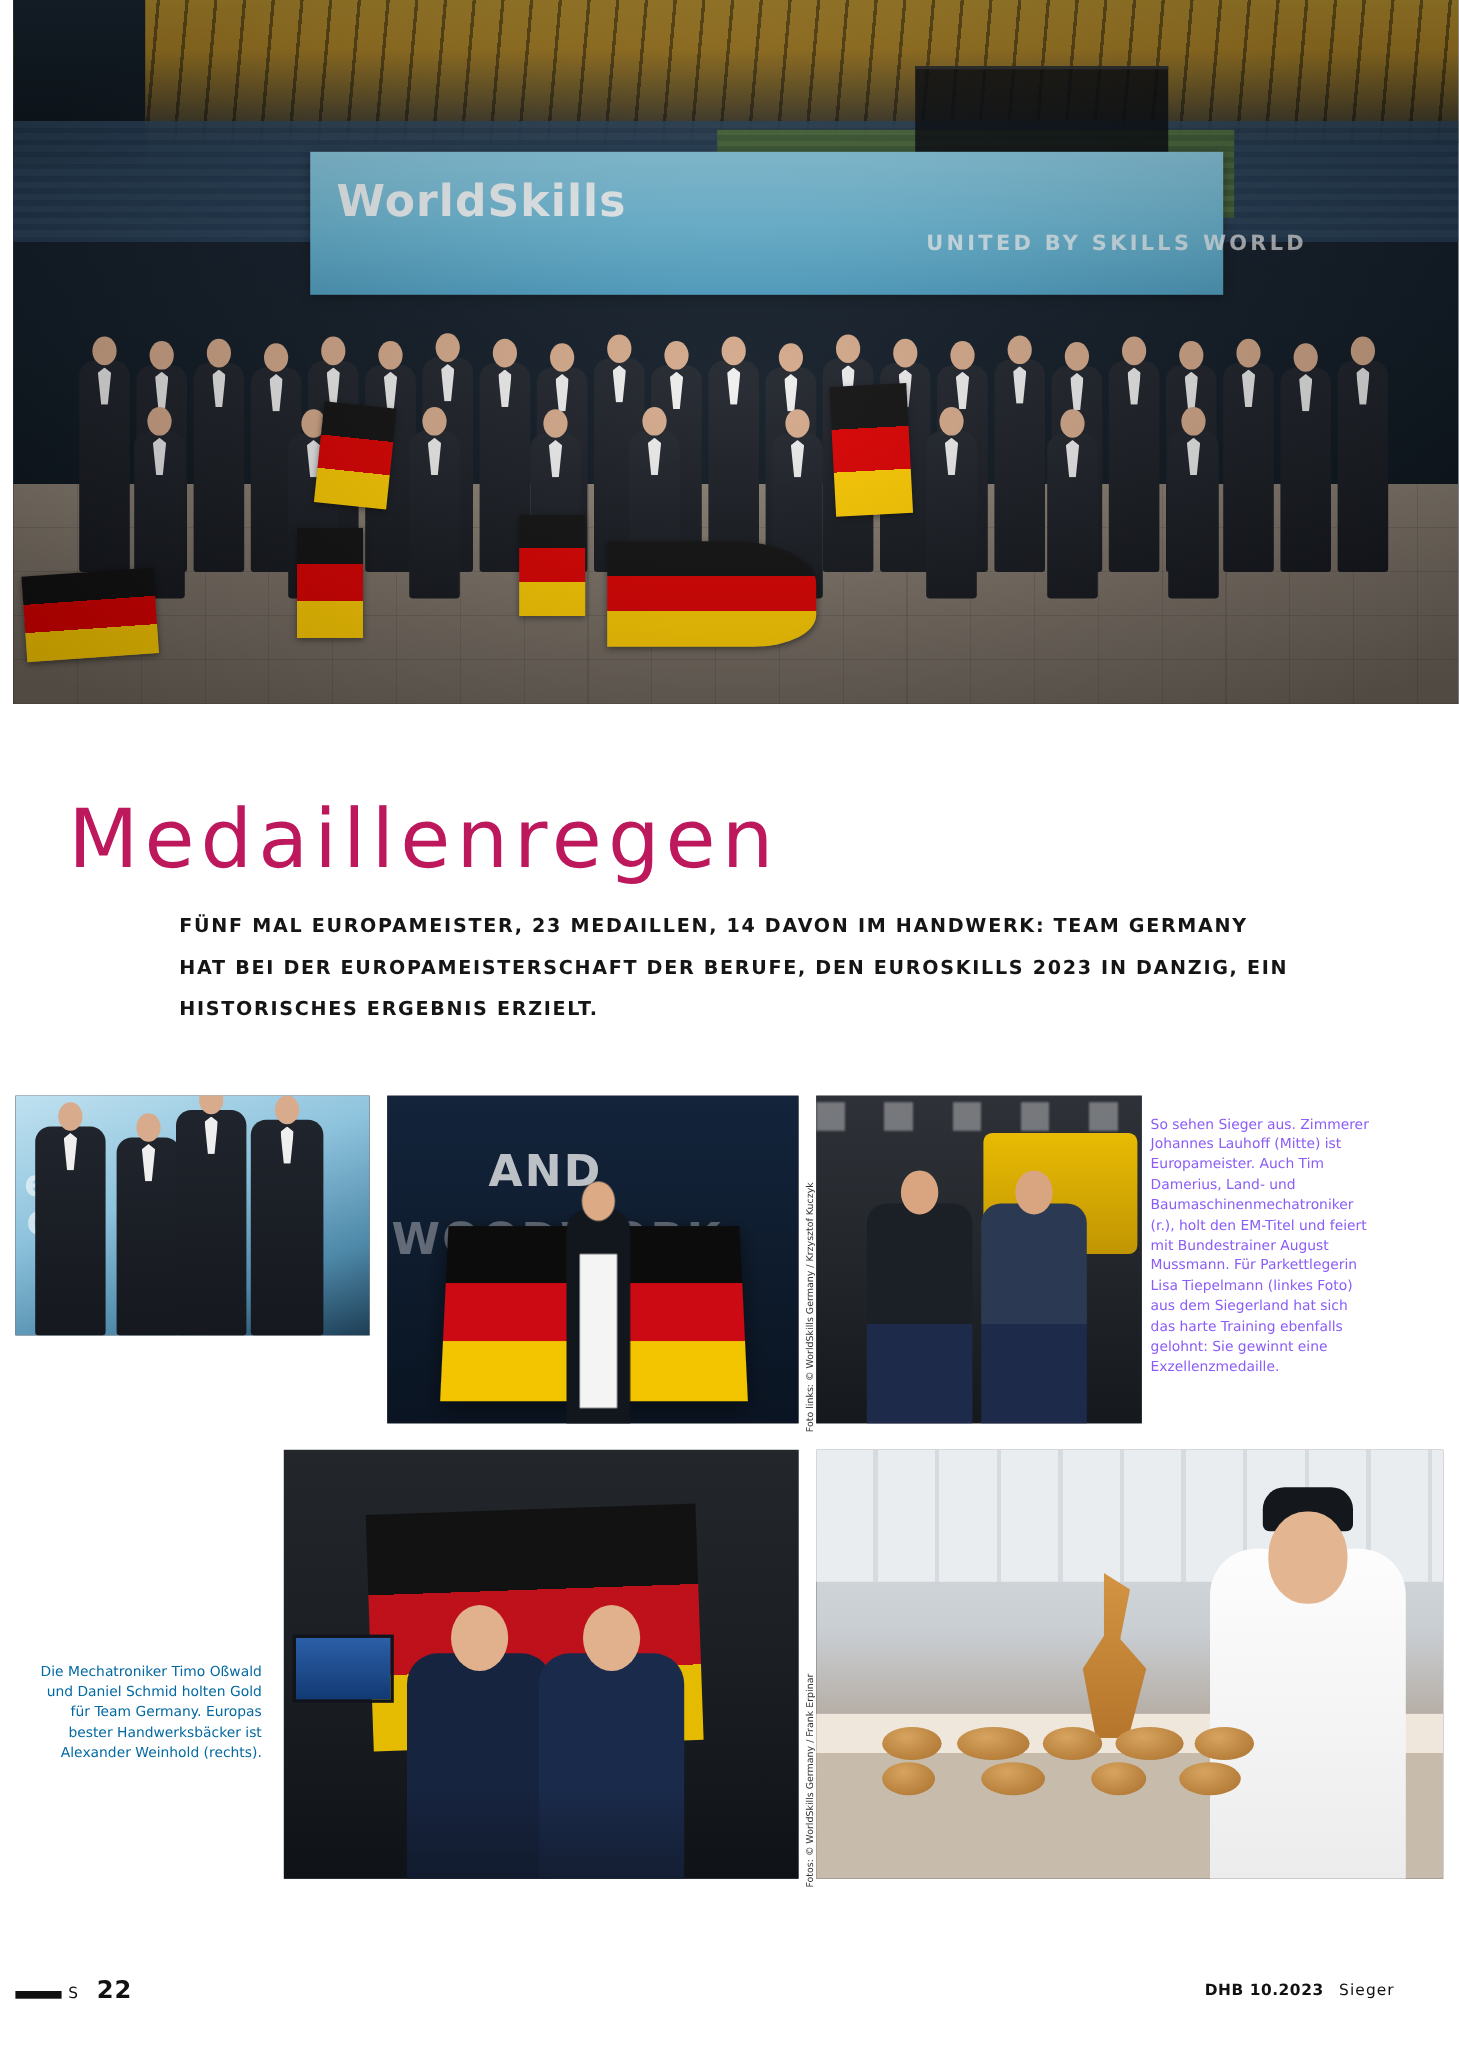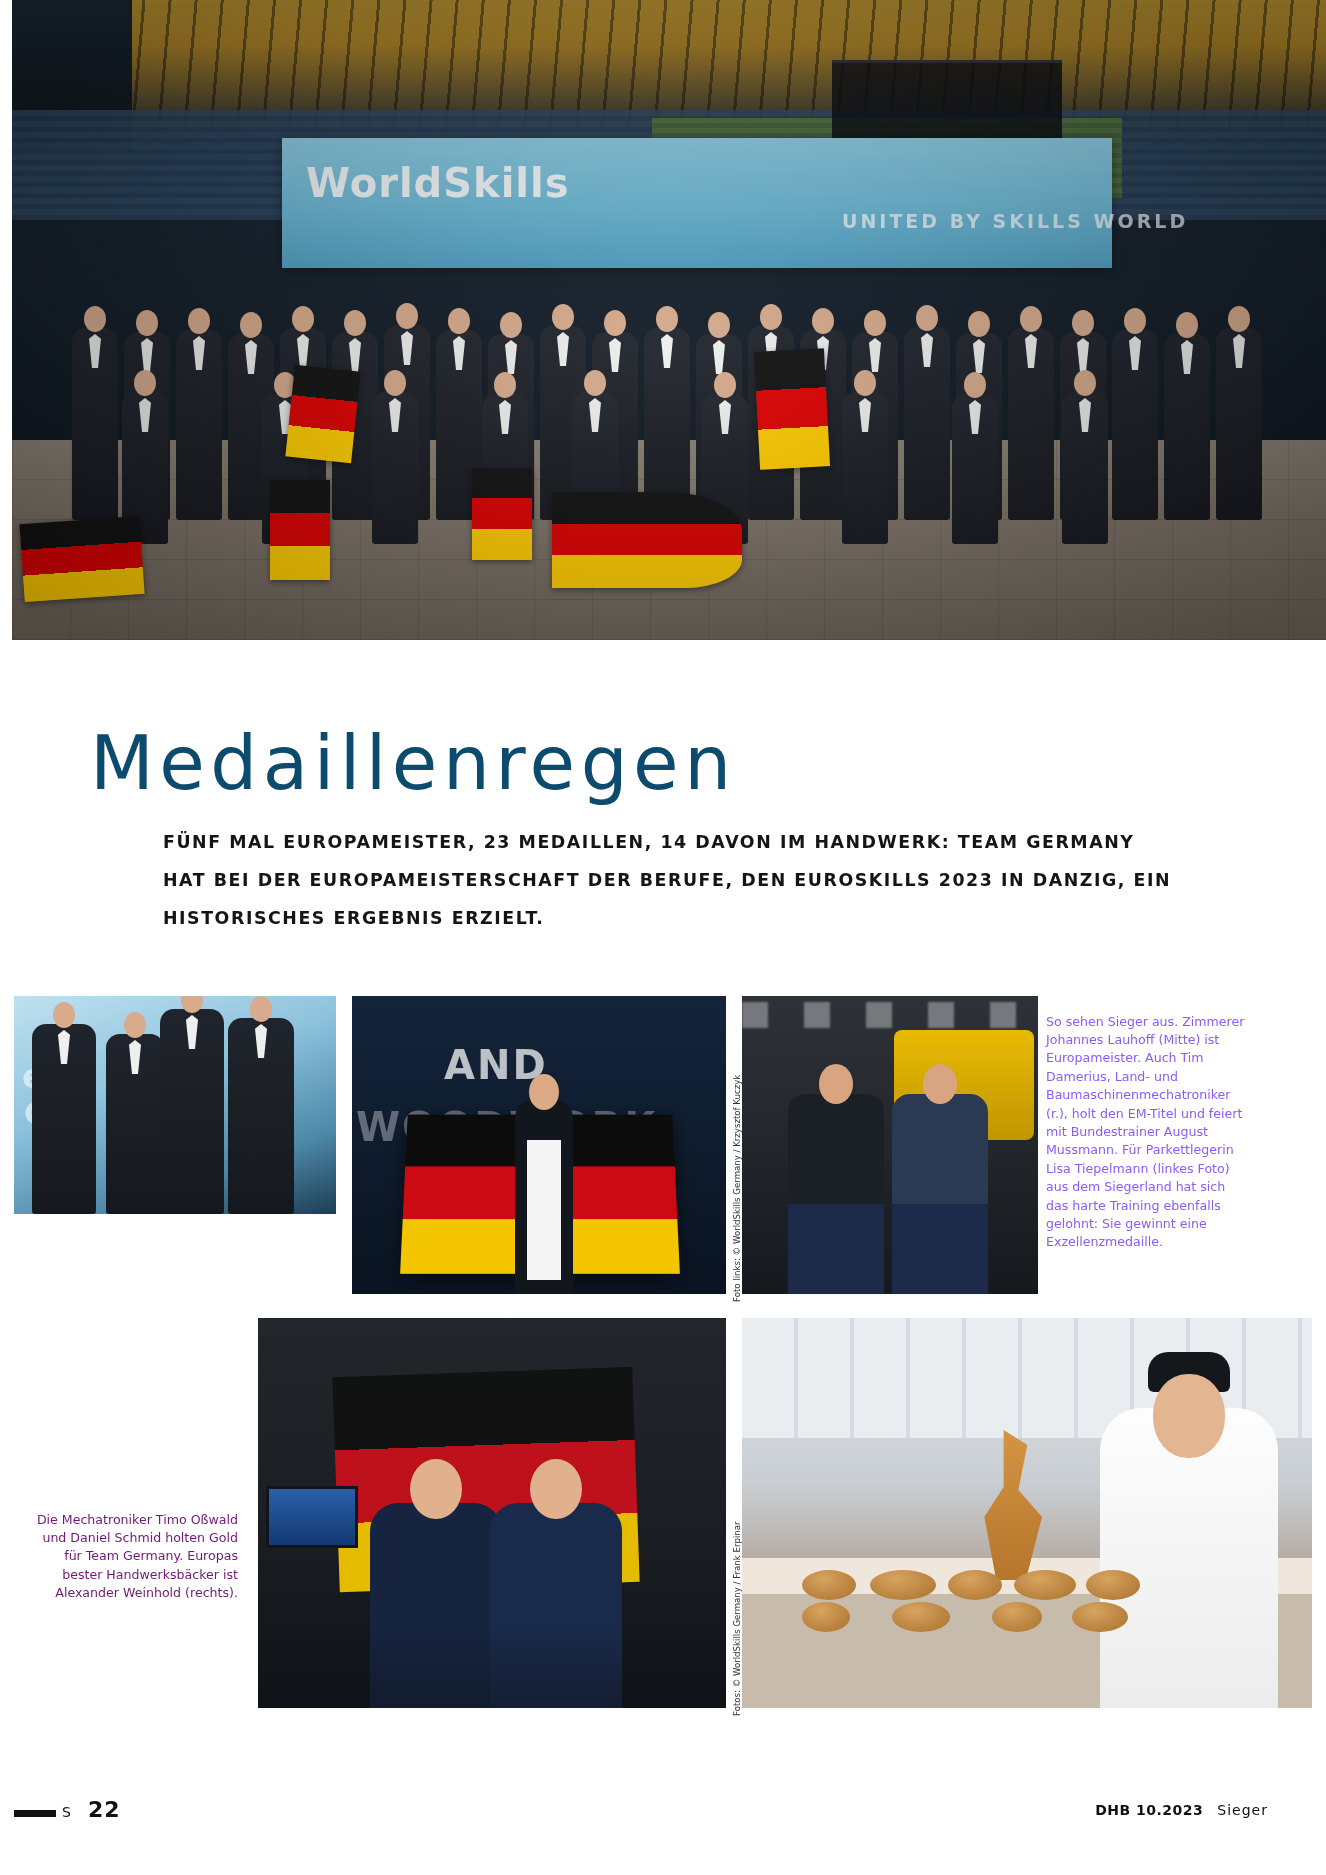--- a/index.html
+++ b/index.html
@@ -125,23 +125,22 @@
 
   
   .headline {
     position: absolute;
     left: 62px;
     top: 670px;
     font-family: "DejaVu Sans", sans-serif;
     font-weight: 400;
     font-size: 74px;
     letter-spacing: 5.5px;
-    color: #0c4a6e;
+    color: #be185d;
     white-space: nowrap;
-    margin-left: 28px;
   }
 
   .standfirst {
     position: absolute;
     left: 163px;
     top: 806px;
     width: 1010px;
     font-family: "DejaVu Sans", sans-serif;
     font-weight: bold;
     font-size: 17.4px;
@@ -309,21 +308,21 @@
   }
   .cap-left {
     position: absolute;
     left: 30px;
     top: 1498px;
     width: 208px;
     text-align: right;
     font-family: "DejaVu Sans", sans-serif;
     font-size: 12.6px;
     line-height: 18.4px;
-    color: #701a75;
+    color: #0369a1;
   }
 
   
   .credit {
     position: absolute;
     font-family: "DejaVu Sans", sans-serif;
     font-size: 8.6px;
     color: #333;
     white-space: nowrap;
     transform-origin: left bottom;

